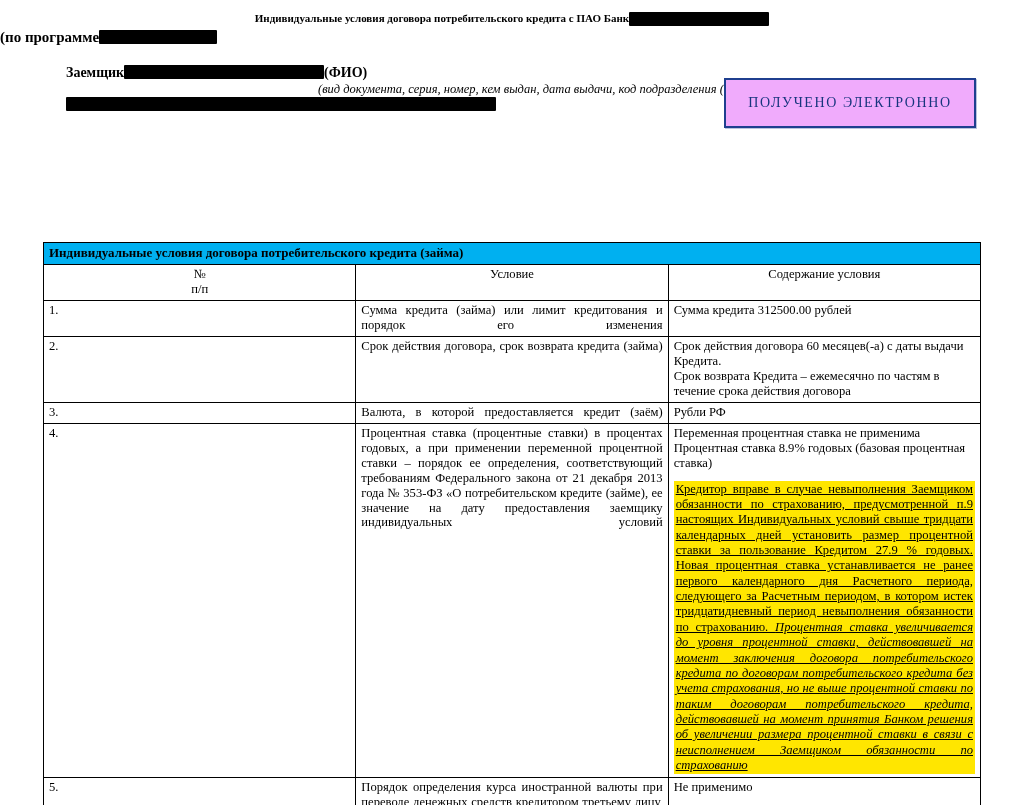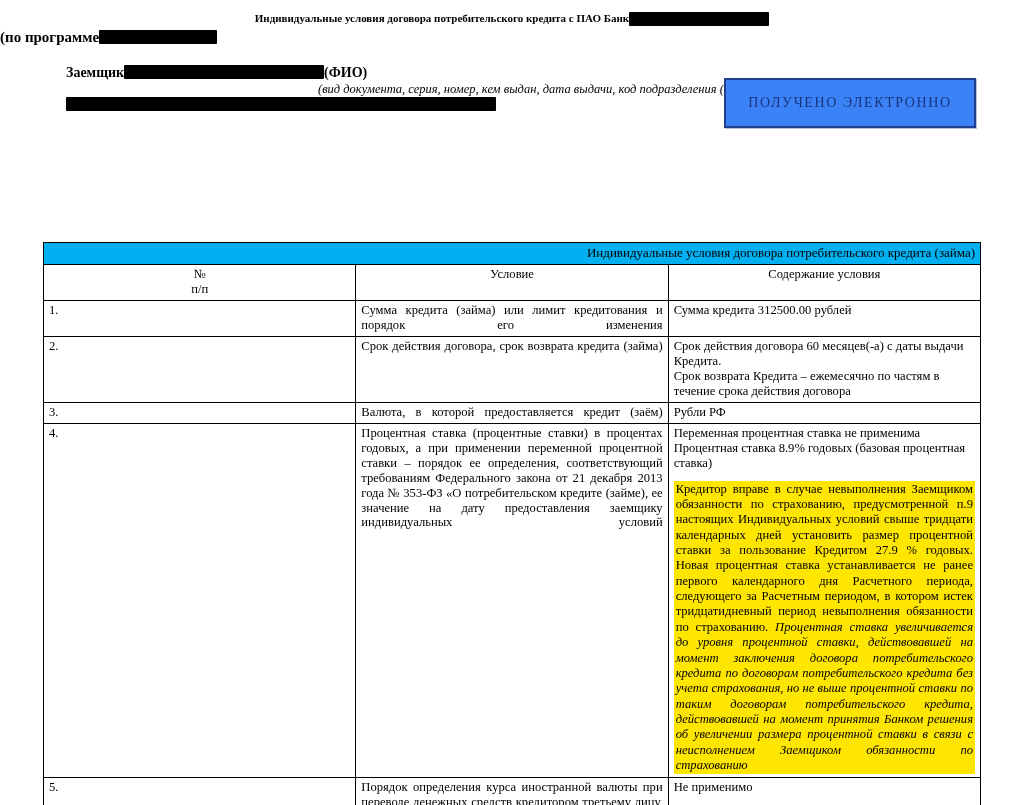--- a/index.html
+++ b/index.html
@@ -49,21 +49,21 @@
     vertical-align: -2px;
   }
   
   .stamp {
     position: absolute;
     right: 48px;
     top: 66px;
     width: 248px;
     height: 46px;
     border: 2px solid #1f3f8f;
-    background: #3b82f6;
+    background: #f0abfc;
     display: flex;
     align-items: center;
     justify-content: center;
     box-shadow: 1px 1px 0 #b9c4dd;
   }
   .stamp span {
     color: #17357e;
     font-size: 14px;
     letter-spacing: 1.6px;
     font-family: "Liberation Serif", serif;
@@ -106,22 +106,22 @@
     font-size: 12.6px;
     table-layout: fixed;
   }
   table.cond td, table.cond th {
     border: 1px solid #000000;
     vertical-align: top;
     padding: 2px 5px 3px 5px;
   }
   .tbl-head td {
     background: #00b0f0;
-    text-align: right;
-    font-weight: normal;
+    text-align: left;
+    font-weight: bold;
     font-size: 13px;
     padding: 3px 0 4px 0;
   }
   .col-head td {
     text-align: center;
     font-weight: normal;
     font-size: 12.6px;
     padding: 1px 0 2px 0;
   }
   td.num {
@@ -145,20 +145,21 @@
   .line {
     display: block;
   }
   .hl {
     background: #ffe600;
     display: block;
     padding: 1px 2px;
     text-align: justify;
     line-height: 1.22;
     margin-top: 9px;
+    text-decoration: underline;
   }
   .hl .ital {
     font-style: italic;
   }
   .spacer-cell {
     height: 8px;
   }
 </style>
 </head>
 <body>

